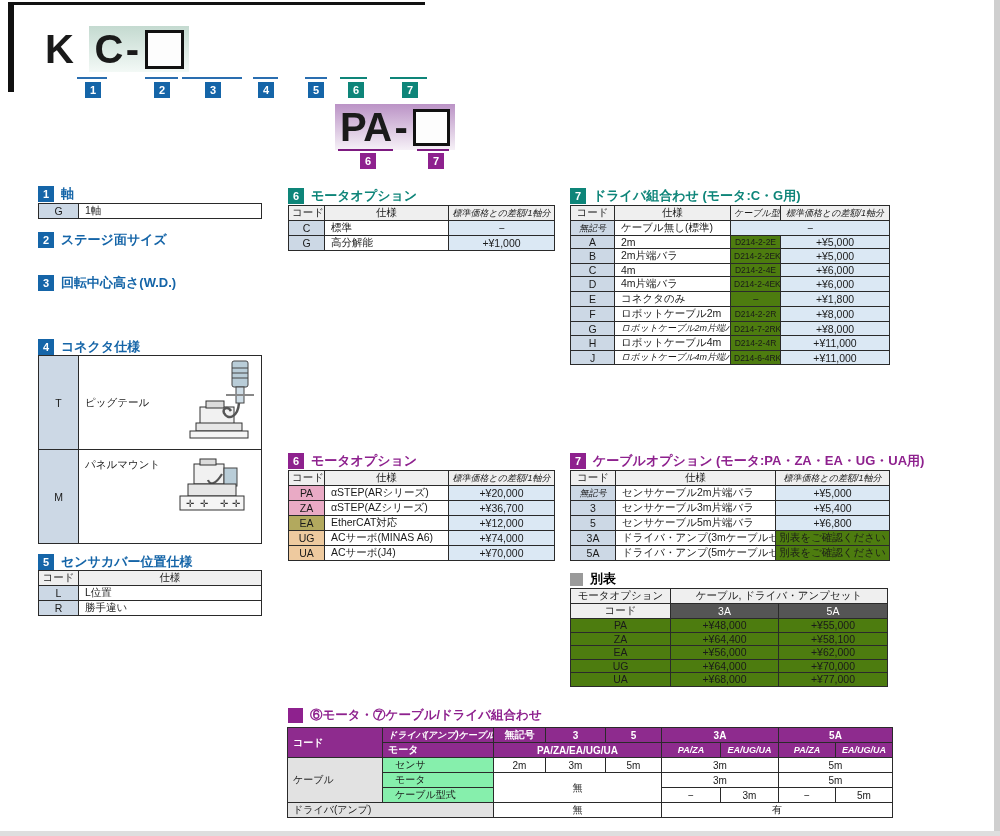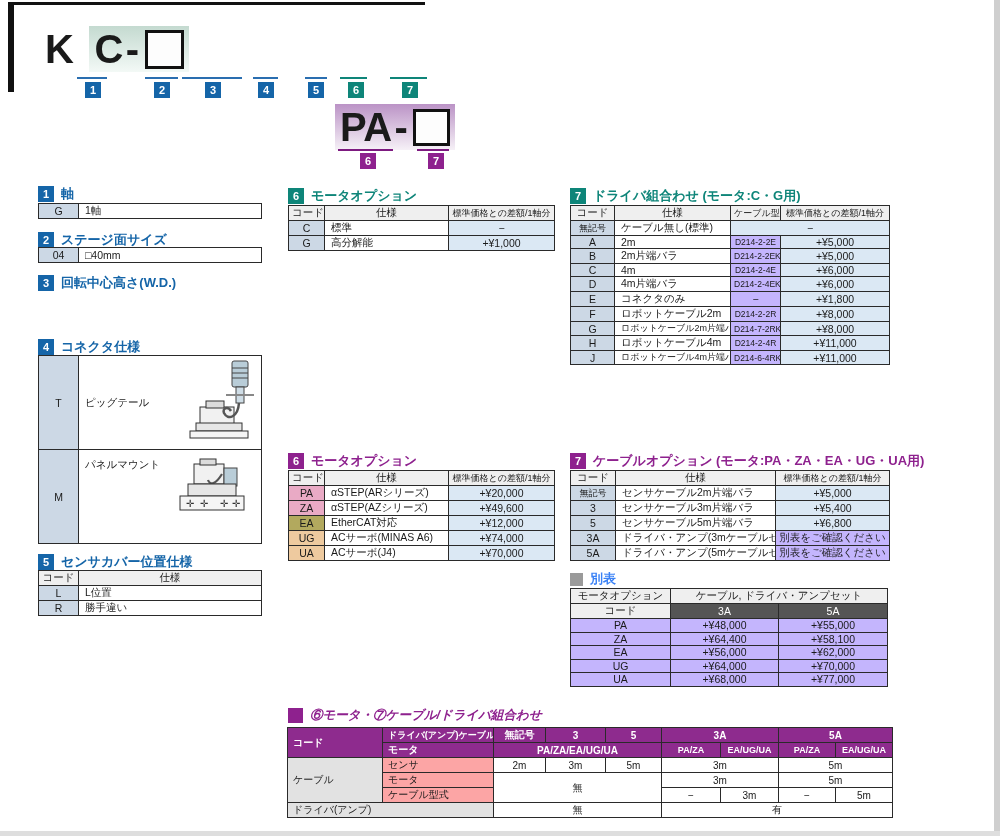--- a/index.html
+++ b/index.html
@@ -35,50 +35,50 @@
   .marker.teal{background:#0e8579;}
   .marker.purple{background:#8e218e;}
 
   
   .sec-title{display:flex;align-items:center;gap:7px;font-weight:bold;font-size:13px;white-space:nowrap;}
   .s-num{width:16px;height:16px;flex:0 0 16px;color:#fff;font-size:11px;font-weight:bold;
          display:flex;align-items:center;justify-content:center;}
   .blue-bg{background:#1565a8;} .teal-bg{background:#0e8579;} .purple-bg{background:#8e218e;}
   .blue-t{color:#1565a8;} .teal-t{color:#0e8579;} .purple-t{color:#8e218e;}
   .graysq{width:13px;height:13px;background:#9a9a9a;flex:0 0 13px;}
-  .black-t{color:#3b82f6;}
+  .black-t{color:#000000;}
 
   
   table{border-collapse:collapse;table-layout:fixed;font-size:10.5px;color:#1a1a1a;}
   td{border:1px solid #2a2a2a;padding:0 3px;text-align:center;overflow:hidden;white-space:nowrap;}
   .hdr{background:#efefef;}
   .code{background:#ccd8e5;}
   .price{background:#dbe8f4;}
   .spec{text-align:left;padding-left:6px;background:#fff;}
-  .white{background:#c4b5fd;}
-  .small{font-size:9px;}
+  .white{background:#4d7c0f;}
+  .small{font-size:9px;font-style:italic;}
   .tiny{font-size:8.5px;}
   .t-left td{height:14px;}
   .t-conn td{height:93px;}
   .t-s5 td{height:12px;}
   .t-mid td{height:12px;}
   .t-cg7 td{height:11.8px;}
   .t-pa7 td{height:11px;}
   .t-apx td{height:12.5px;}
   .dark{background:#555;color:#fff;}
   
   .c-pink{background:#e9aac5;} .c-olive{background:#b2a95e;} .c-tan{background:#eeca9f;}
 
   
   .t-combo{font-size:10px;}
   .t-combo td{height:12.5px;}
   .ph{background:#8e2b8e;color:#fff;font-weight:bold;}
   .ph.l{text-align:left;padding-left:5px;}
   .glabel{background:#e2e2e2;text-align:left;padding-left:5px;}
-  .lft{text-align:left;padding-left:5px;background:#fca5a5;}
+  .lft{text-align:left;padding-left:12px;background:#86efac;}
 
   svg{display:block;}
 </style>
 </head>
 <body>
 <div id="page">
 
 <div class="abs topline" style="left:13px;top:2px;width:412px;"></div>
 <div class="abs leftbar" style="left:8px;top:2px;height:90px;"></div>
 <div class="abs edge-r" style="left:994px;top:0;width:6px;height:836px;"></div>
@@ -135,32 +135,20 @@
     <td class="code">G</td>
     <td class="spec">1軸</td>
   </tr>
 </tbody>
     </table>
 
 <div class="abs sec-title" style="left:38px;top:231px;">
   <span class="s-num blue-bg">2</span>
   <span class="blue-t">ステージ面サイズ</span>
 </div>
-<table class="abs t-left" style="left:38px;top:247px;width:224px;">
-  <colgroup>
-        <col style="width:40px;">
-        <col>
-      </colgroup>
-  <tbody>
-        <tr>
-    <td class="code">04</td>
-    <td class="spec">□40mm</td>
-  </tr>
-</tbody>
-    </table>
 
 <div class="abs sec-title" style="left:38px;top:274px;">
   <span class="s-num blue-bg">3</span>
   <span class="blue-t">回転中心高さ(W.D.)</span>
 </div>
 
 <div class="abs sec-title" style="left:38px;top:338px;">
   <span class="s-num blue-bg">4</span>
   <span class="blue-t">コネクタ仕様</span>
 </div>
@@ -285,21 +273,21 @@
     <td class="hdr small">標準価格との差額/1軸分</td>
   </tr>
   <tr>
     <td class="c-pink">PA</td>
     <td class="spec">αSTEP(ARシリーズ)</td>
     <td class="price">+¥20,000</td>
   </tr>
   <tr>
     <td class="c-pink">ZA</td>
     <td class="spec">αSTEP(AZシリーズ)</td>
-    <td class="price">+¥49,600</td>
+    <td class="price">+¥36,700</td>
   </tr>
   <tr>
     <td class="c-olive">EA</td>
     <td class="spec">EtherCAT対応</td>
     <td class="price">+¥12,000</td>
   </tr>
   <tr>
     <td class="c-tan">UG</td>
     <td class="spec">ACサーボ(MINAS A6)</td>
     <td class="price">+¥74,000</td>
@@ -479,21 +467,21 @@
   <tr>
     <td class="white">UA</td>
     <td class="white">+¥68,000</td>
     <td class="white">+¥77,000</td>
   </tr>
 </tbody>
     </table>
 
 <div class="abs sec-title" style="left:288px;top:707px;">
   <span style="width:15px;height:15px;background:#8e218e;flex:0 0 15px;"></span>
-  <span class="purple-t" style="font-size:12.5px;font-style:italic;">⑥モータ・⑦ケーブル/ドライバ組合わせ</span>
+  <span class="purple-t" style="font-size:12.5px;">⑥モータ・⑦ケーブル/ドライバ組合わせ</span>
 </div>
 <table class="abs t-combo" style="left:287px;top:727px;width:606px;">
   <colgroup>
     <col style="width:95px;">
         <col style="width:111px;">
         <col style="width:52px;">
     <col style="width:60px;">
         <col style="width:56px;">
         <col style="width:59px;">
     <col style="width:58px;">

